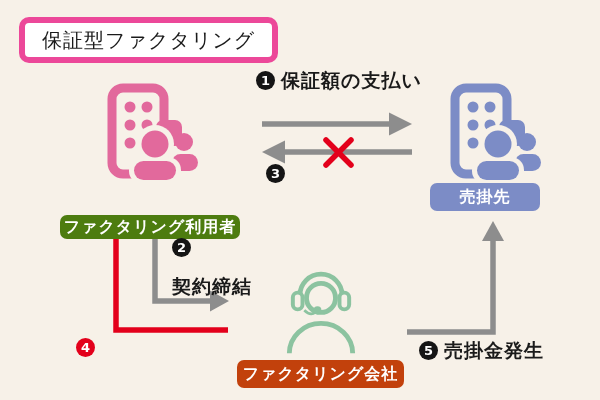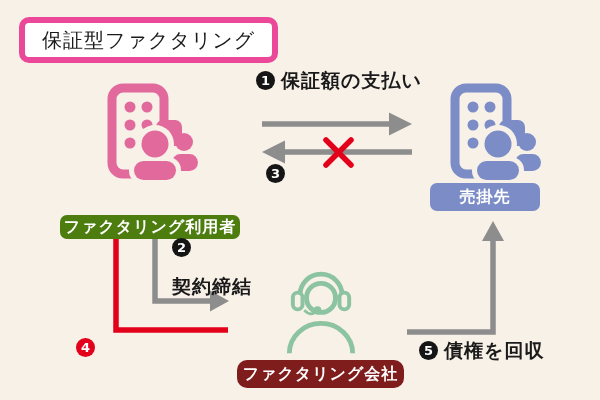--- a/index.html
+++ b/index.html
@@ -104,21 +104,21 @@
 
   <svg class="entity-icon" style="left: 281px; top: 268px; color: rgb(140, 195, 160);" width="80" height="88" viewBox="0 0 90 100">
     <circle cx="45" cy="34" r="16.5" fill="none" stroke="currentColor" stroke-width="5.5"></circle>
     <path d="M21,36 v-5 a24,24 0 0 1 48,0 v5" fill="none" stroke="currentColor" stroke-width="5.5"></path>
     <rect x="13" y="28" width="11" height="19" rx="5.5" fill="var(--bg)" stroke="currentColor" stroke-width="4.5"></rect>
     <rect x="66" y="28" width="11" height="19" rx="5.5" fill="var(--bg)" stroke="currentColor" stroke-width="4.5"></rect>
     <path d="M26,48 q7,7 13,2" fill="none" stroke="currentColor" stroke-width="3"></path>
     <circle cx="41" cy="48" r="4.5" fill="currentColor"></circle>
     <path d="M9,97 a36,34 0 0 1 72,0" fill="none" stroke="currentColor" stroke-width="5.5"></path>
   </svg>
-  <div class="chip" style="left: 237px; top: 360px; width: 167px; height: 28px; background-color: #7f1d1d; border-radius: 10px;">ファクタリング会社</div>
+  <div class="chip" style="left: 237px; top: 360px; width: 167px; height: 28px; background-color: #c2410c;">ファクタリング会社</div>
 
   <div class="flow-label" style="left:256px;top:68px;">
     <div class="flow-row">
       <span class="badge" style="background-color: rgb(21, 21, 21);">1</span>
       <span>保証額の支払い</span>
     </div>
   </div>
 
   <div class="flow-label" style="left:266px;top:164px;">
     <div class="flow-row">
@@ -137,17 +137,17 @@
 
   <div class="flow-label" style="left: 76px; top: 338px; color: rgb(227, 0, 27);">
     <div class="flow-row">
       <span class="badge" style="background-color: rgb(227, 0, 27);">4</span>
     </div>
   </div>
 
   <div class="flow-label" style="left:419px;top:338px;">
     <div class="flow-row">
       <span class="badge" style="background-color: rgb(21, 21, 21);">5</span>
-      <span>債権を回収</span>
+      <span>売掛金発生</span>
     </div>
   </div>
 
 </div>
 
 </body></html>

